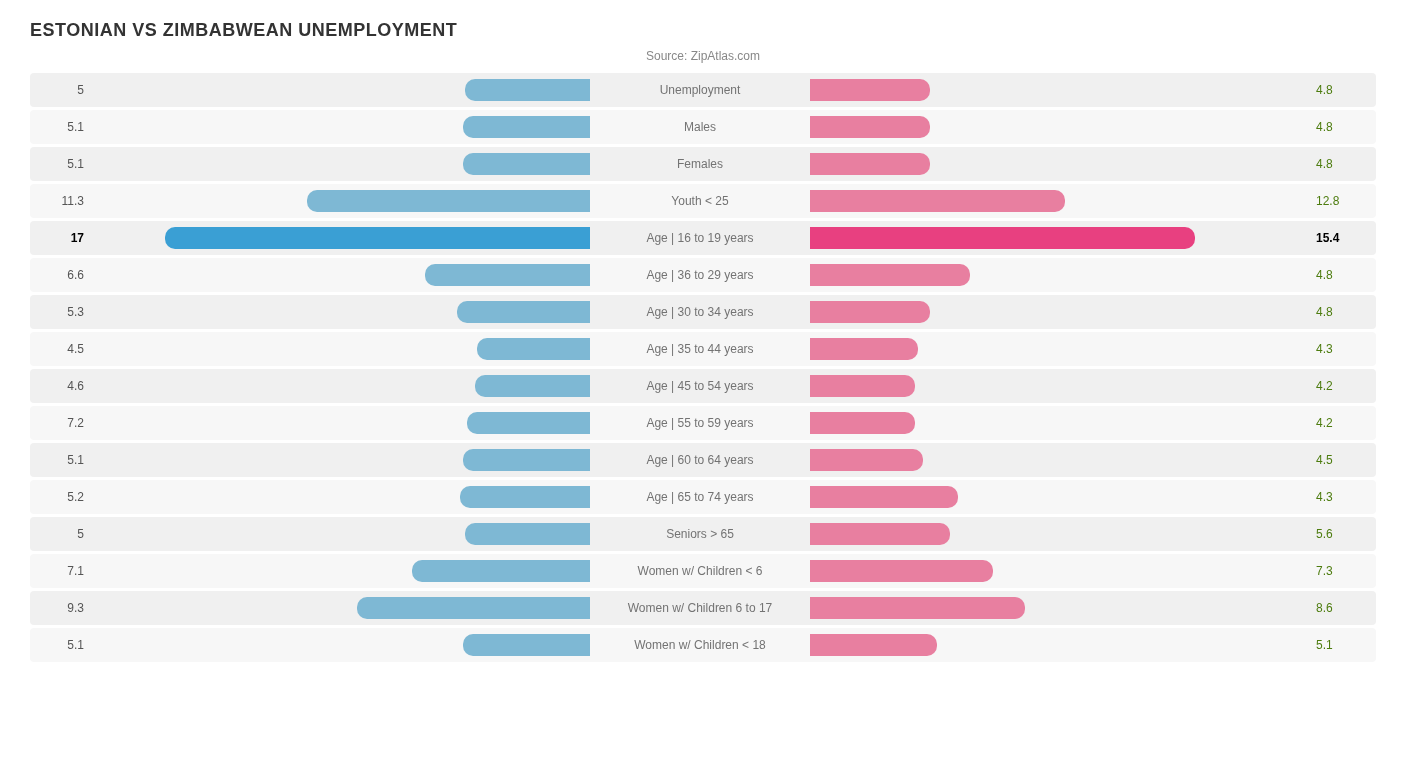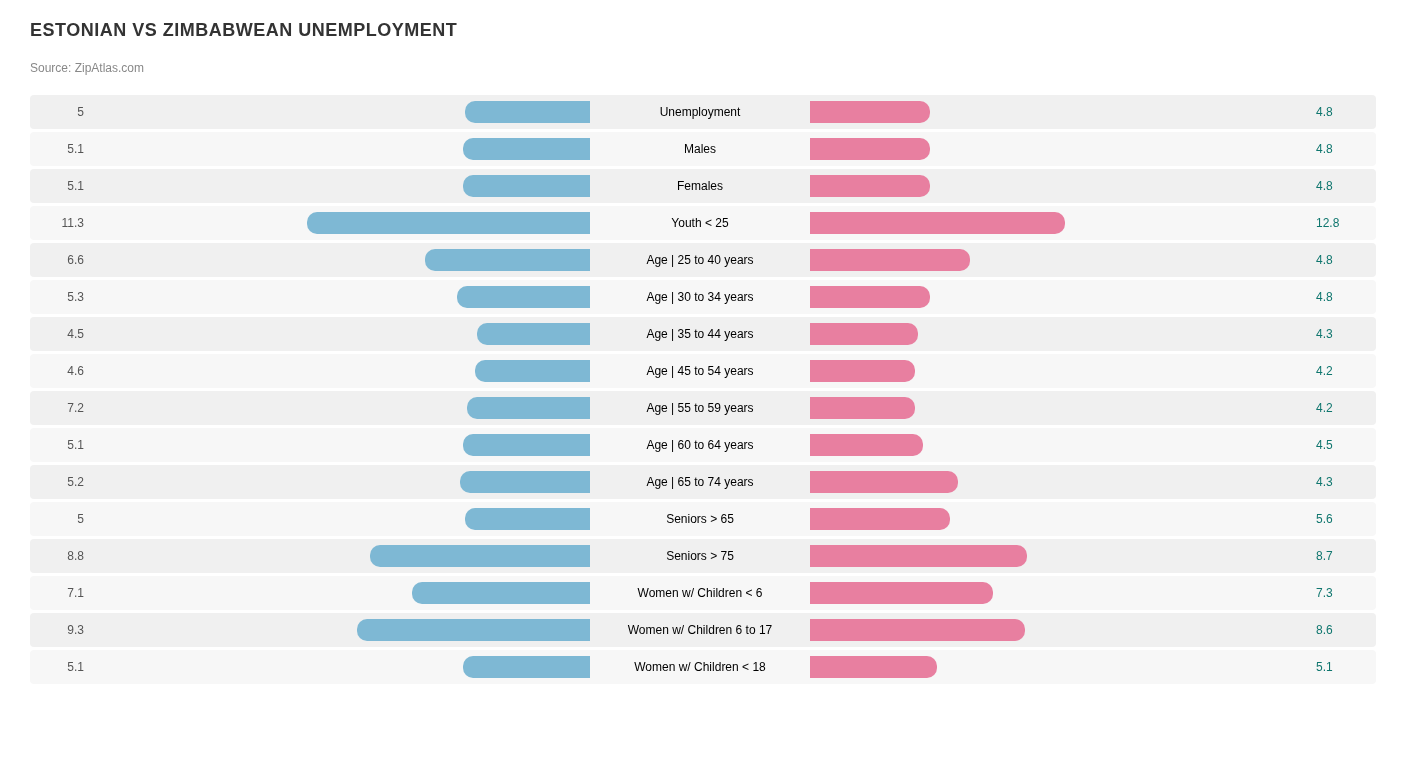--- a/index.html
+++ b/index.html
@@ -7,29 +7,28 @@
       font-family: Arial, sans-serif;
       background: #fff;
       width: 1406px;
       min-height: 757px;
       padding: 20px 30px;
     }
     .chart-title {
       font-size: 18px;
       font-weight: bold;
       color: #333;
-      margin-bottom: 20px;
+      margin-bottom: 8px;
       text-transform: uppercase;
       letter-spacing: 0.5px;
     }
     .source {
       font-size: 12px;
       color: #888;
-      text-align: left;
-      margin-bottom: 10px;
+      text-align: center;
     }
     .chart-container {
       width: 100%;
       padding: 10px 0;
     }
     .row {
       display: flex;
       align-items: center;
       margin-bottom: 2px;
       min-height: 34px;
@@ -57,41 +56,41 @@
     }
     .left-bar {
       height: 22px;
       background: #7eb8d4;
       border-radius: 10px 0 0 10px;
     }
     .label-cell {
       width: 220px;
       text-align: center;
       font-size: 12px;
-      color: #000000;
+      color: #737373;
       flex-shrink: 0;
       padding: 0 4px;
       line-height: 1.2;
     }
     .right-bar-area {
       width: 500px;
       display: flex;
       justify-content: flex-start;
       flex-shrink: 0;
     }
     .right-bar {
       height: 22px;
       background: #e87fa0;
       border-radius: 0 10px 10px 0;
     }
     .right-val {
       width: 60px;
       text-align: left;
       font-size: 12px;
-      color: #0f766e;
+      color: #4d7c0f;
       padding-left: 6px;
       flex-shrink: 0;
     }
     .highlight-left .left-bar {
       background: #3a9fd4;
     }
     .highlight-right .right-bar {
       background: #e84080;
     }
     .highlight-left .left-val,
@@ -146,26 +145,37 @@
     <div class="left-val">11.3</div>
     <div class="left-bar-area">
       <div class="left-bar" style="width:283px;"></div>
     </div>
     <div class="label-cell">Youth &lt; 25</div>
     <div class="right-bar-area">
       <div class="right-bar" style="width:255px;"></div>
     </div>
     <div class="right-val">12.8</div>
   </div>
+    <div class="row highlight-left highlight-right">
+    <div class="left-val">17</div>
+    <div class="left-bar-area">
+      <div class="left-bar" style="width:425px;"></div>
+    </div>
+    <div class="label-cell">Age | 16 to 19 years</div>
+    <div class="right-bar-area">
+      <div class="right-bar" style="width:385px;"></div>
+    </div>
+    <div class="right-val">15.4</div>
+  </div>
     <div class="row">
     <div class="left-val">6.6</div>
     <div class="left-bar-area">
       <div class="left-bar" style="width:165px;"></div>
     </div>
-    <div class="label-cell">Age | 25 to 40 years</div>
+    <div class="label-cell">Age | 36 to 29 years</div>
     <div class="right-bar-area">
       <div class="right-bar" style="width:160px;"></div>
     </div>
     <div class="right-val">4.8</div>
   </div>
     <div class="row">
     <div class="left-val">5.3</div>
     <div class="left-bar-area">
       <div class="left-bar" style="width:133px;"></div>
     </div>
@@ -233,31 +243,20 @@
     <div class="row">
     <div class="left-val">5</div>
     <div class="left-bar-area">
       <div class="left-bar" style="width:125px;"></div>
     </div>
     <div class="label-cell">Seniors &gt; 65</div>
     <div class="right-bar-area">
       <div class="right-bar" style="width:140px;"></div>
     </div>
     <div class="right-val">5.6</div>
-  </div>
-    <div class="row">
-    <div class="left-val">8.8</div>
-    <div class="left-bar-area">
-      <div class="left-bar" style="width:220px;"></div>
-    </div>
-    <div class="label-cell">Seniors &gt; 75</div>
-    <div class="right-bar-area">
-      <div class="right-bar" style="width:217px;"></div>
-    </div>
-    <div class="right-val">8.7</div>
   </div>
     <div class="row">
     <div class="left-val">7.1</div>
     <div class="left-bar-area">
       <div class="left-bar" style="width:178px;"></div>
     </div>
     <div class="label-cell">Women w/ Children &lt; 6</div>
     <div class="right-bar-area">
       <div class="right-bar" style="width:183px;"></div>
     </div>

